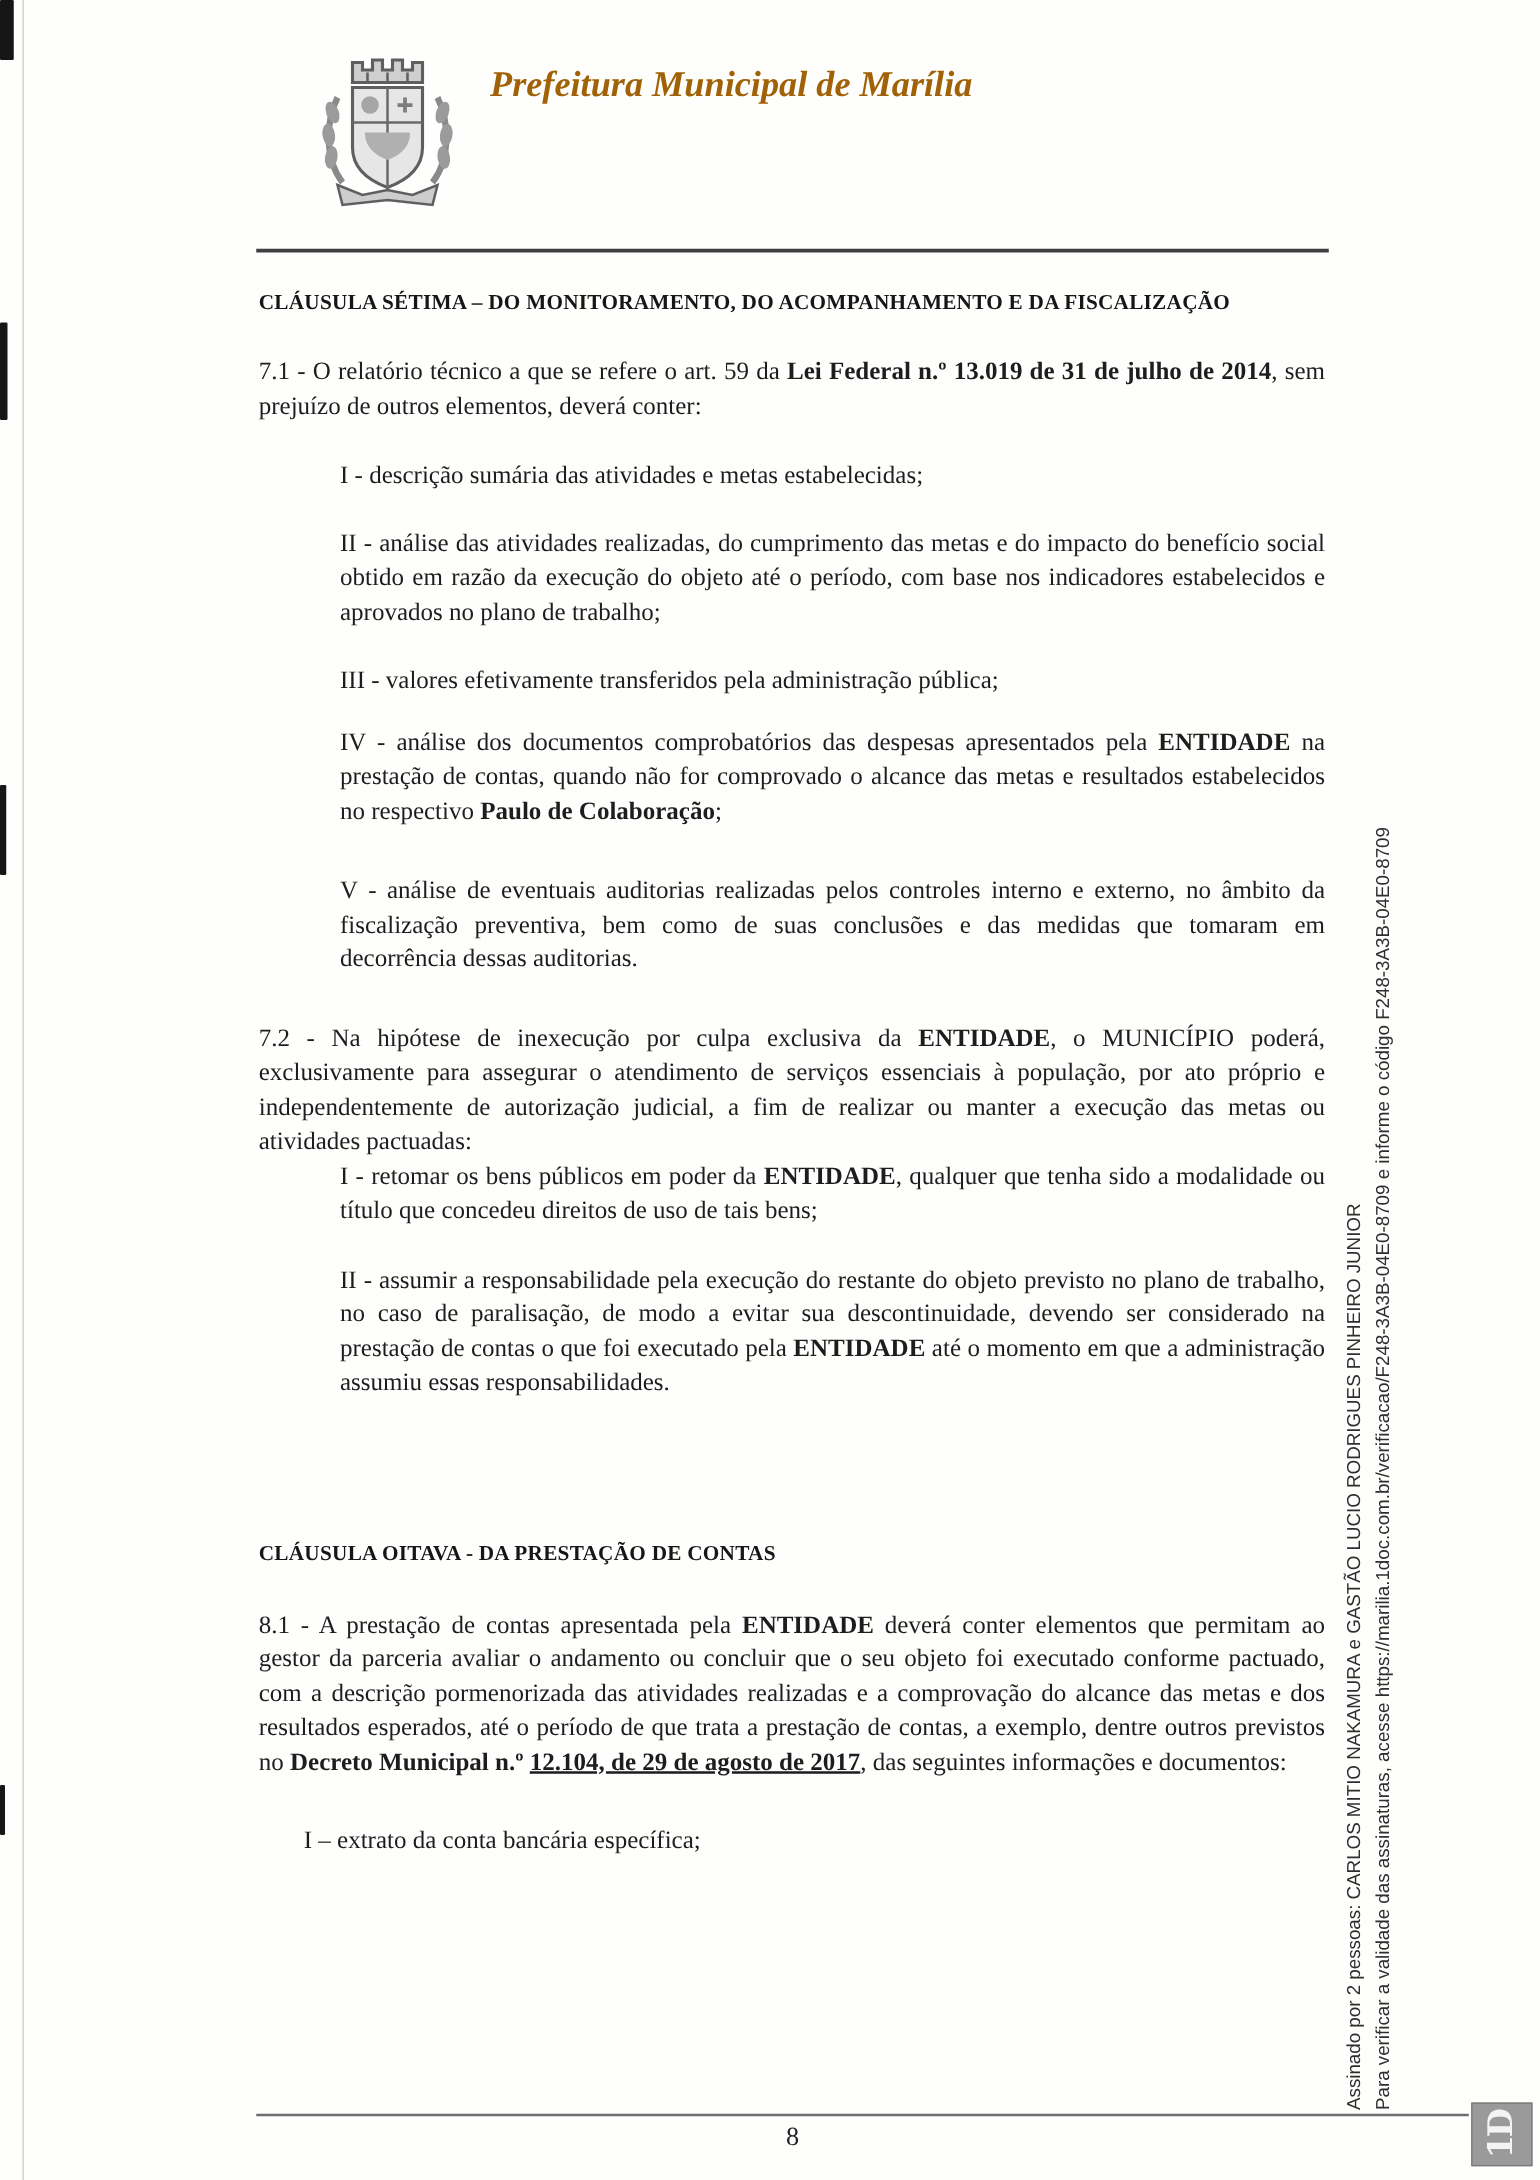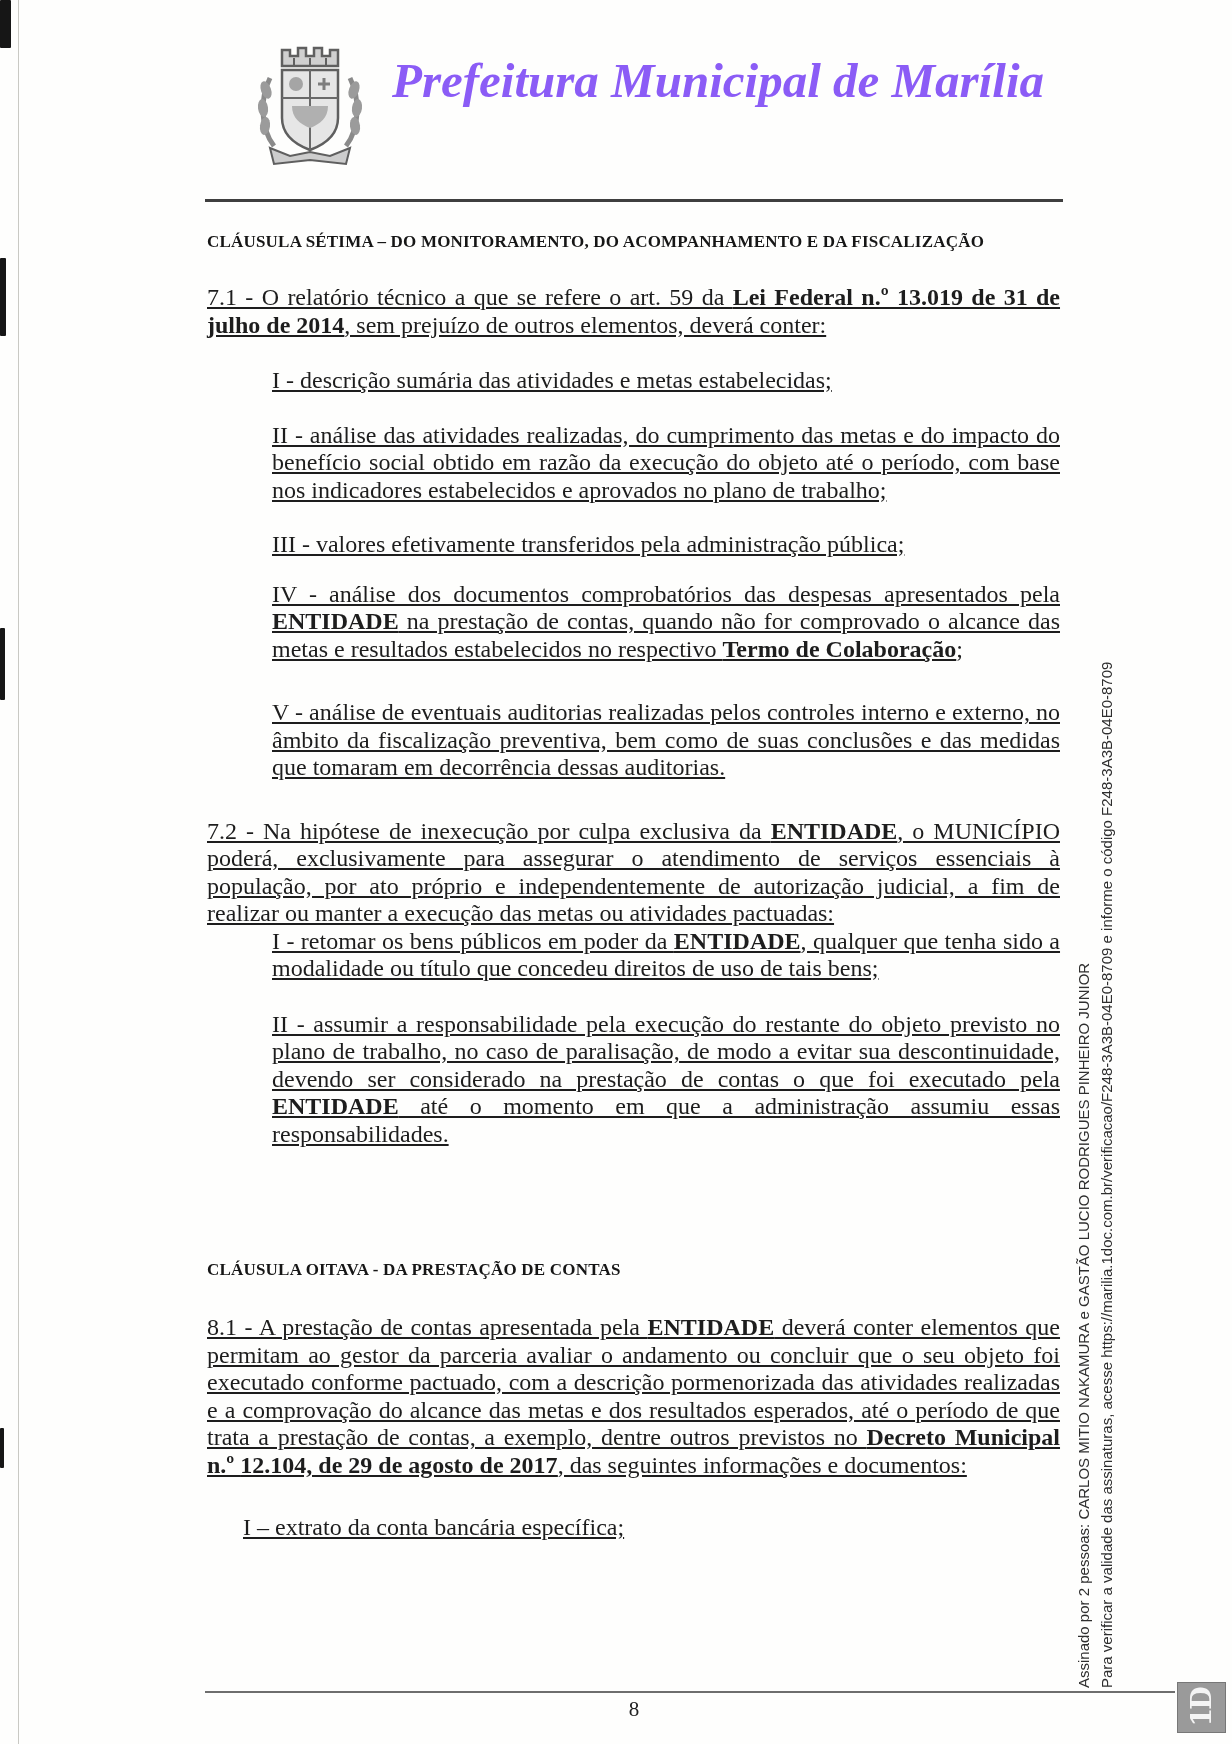--- a/index.html
+++ b/index.html
@@ -16,38 +16,38 @@
   .scan-blob{position:absolute;background:#161616;border-radius:1px;}
   .blob-a{left:0;top:0;width:11px;height:48px;}
   .blob-b{left:0;top:258px;width:6px;height:78px;}
   .blob-c{left:0;top:628px;width:5px;height:72px;}
   .blob-d{left:0;top:1428px;width:4px;height:40px;}
 
   
   .crest{position:absolute;left:252px;top:40px;width:116px;height:128px;}
   .title{
     position:absolute;left:392px;top:52px;width:660px;
-    font-size:49px;font-weight:bold;font-style:italic;
-    color:#8b5cf6;letter-spacing:0px;white-space:nowrap;
+    font-size:29px;font-weight:bold;font-style:italic;
+    color:#a16207;letter-spacing:0px;white-space:nowrap;
   }
   .subtitle{
     position:absolute;left:392px;top:132px;width:440px;text-align:center;
     font-family:"Liberation Sans", sans-serif;
     font-size:17px;font-weight:bold;color:#2b2b2b;
   }
   .header-rule{position:absolute;left:205px;top:199px;width:858px;height:3px;background:#3f3f3f;}
 
   
   .content{position:absolute;left:207px;top:228px;width:853px;}
   .doc-heading{
     font-size:17px;font-weight:bold;line-height:28px;
     text-align:left;color:#161616;letter-spacing:.2px;
   }
   .para,.item{
-    font-size:24px;line-height:27.5px;text-align:justify;color:#1d1d1d;text-decoration:underline;
+    font-size:20px;line-height:27.5px;text-align:justify;color:#1d1d1d;
   }
   .item{margin-left:65px;}
   .b{font-weight:bold;}
   .u{text-decoration:underline;}
   .mt-sm{margin-top:22px;}
   .mt{margin-top:28px;}
   .mt-24{margin-top:36px;}
   .mt-14{}
   .mt-27{margin-top:27px;}
   .mt-30{margin-top:30px;}
@@ -119,21 +119,21 @@
   </div>
   <div class="title">Prefeitura Municipal de Marília</div>
   <div class="header-rule"></div>
 
   <div class="content">
     <div class="doc-heading"><span class="b">CLÁUSULA SÉTIMA – DO MONITORAMENTO, DO ACOMPANHAMENTO E DA FISCALIZAÇÃO</span></div>
     <div class="para mt"><span>7.1 - O relatório técnico a que se refere o art. 59 da </span><span class="b">Lei Federal n.º 13.019 de 31 de julho de 2014</span><span>, sem prejuízo de outros elementos, deverá conter:</span></div>
     <div class="item mt"><span>I - descrição sumária das atividades e metas estabelecidas;</span></div>
     <div class="item mt-27"><span>II - análise das atividades realizadas, do cumprimento das metas e do impacto do benefício social obtido em razão da execução do objeto até o período, com base nos indicadores estabelecidos e aprovados no plano de trabalho;</span></div>
     <div class="item mt-27"><span>III - valores efetivamente transferidos pela administração pública;</span></div>
-    <div class="item mt-sm"><span>IV - análise dos documentos comprobatórios das despesas apresentados pela </span><span class="b">ENTIDADE</span><span> na prestação de contas, quando não for comprovado o alcance das metas e resultados estabelecidos no respectivo </span><span class="b">Termo de Colaboração</span><span>;</span></div>
+    <div class="item mt-sm"><span>IV - análise dos documentos comprobatórios das despesas apresentados pela </span><span class="b">ENTIDADE</span><span> na prestação de contas, quando não for comprovado o alcance das metas e resultados estabelecidos no respectivo </span><span class="b">Paulo de Colaboração</span><span>;</span></div>
     <div class="item mt-24"><span>V - análise de eventuais auditorias realizadas pelos controles interno e externo, no âmbito da fiscalização preventiva, bem como de suas conclusões e das medidas que tomaram em decorrência dessas auditorias.</span></div>
     <div class="para mt-24"><span>7.2 - Na hipótese de inexecução por culpa exclusiva da </span><span class="b">ENTIDADE</span><span>, o MUNICÍPIO poderá, exclusivamente para assegurar o atendimento de serviços essenciais à população, por ato próprio e independentemente de autorização judicial, a fim de realizar ou manter a execução das metas ou atividades pactuadas:</span></div>
     <div class="item mt-14"><span>I - retomar os bens públicos em poder da </span><span class="b">ENTIDADE</span><span>, qualquer que tenha sido a modalidade ou título que concedeu direitos de uso de tais bens;</span></div>
     <div class="item mt"><span>II - assumir a responsabilidade pela execução do restante do objeto previsto no plano de trabalho, no caso de paralisação, de modo a evitar sua descontinuidade, devendo ser considerado na prestação de contas o que foi executado pela </span><span class="b">ENTIDADE</span><span> até o momento em que a administração assumiu essas responsabilidades.</span></div>
     <div class="doc-heading mt-heading8"><span class="b">CLÁUSULA OITAVA - DA PRESTAÇÃO DE CONTAS</span></div>
     <div class="para mt-30"><span>8.1 - A prestação de contas apresentada pela </span><span class="b">ENTIDADE</span><span> deverá conter elementos que permitam ao gestor da parceria avaliar o andamento ou concluir que o seu objeto foi executado conforme pactuado, com a descrição pormenorizada das atividades realizadas e a comprovação do alcance das metas e dos resultados esperados, até o período de que trata a prestação de contas, a exemplo, dentre outros previstos no </span><span class="b">Decreto Municipal n.º </span><span class="b u">12.104, de 29 de agosto de 2017</span><span>, das seguintes informações e documentos:</span></div>
     <div class="item mt-35"><span>I – extrato da conta bancária específica;</span></div>
   </div>
 
   <div class="sidebar-rotated">

